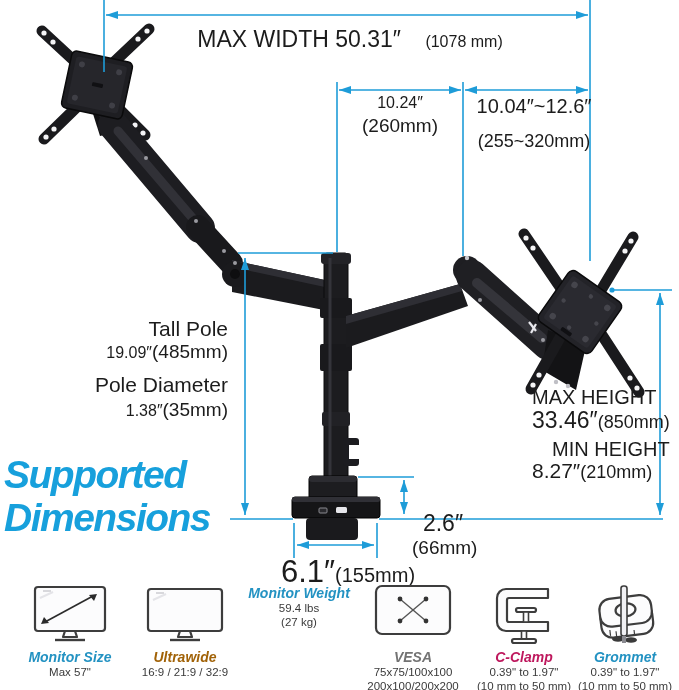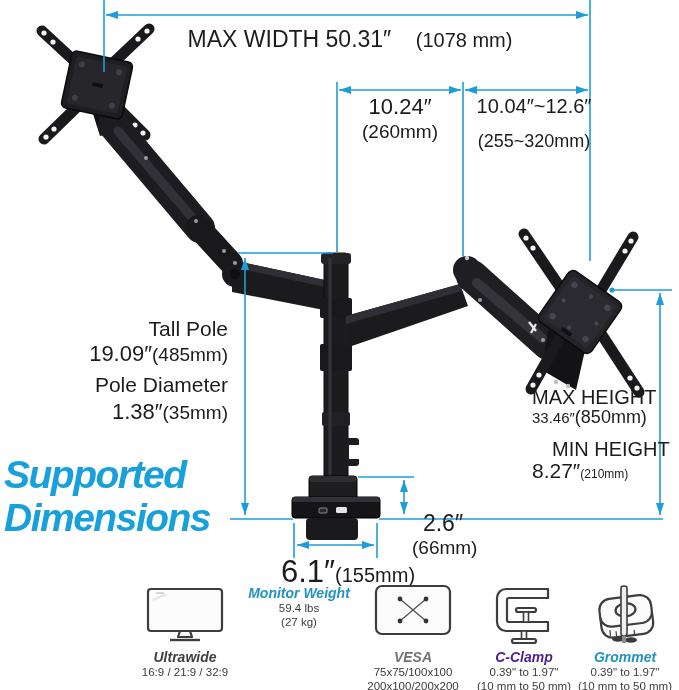--- a/index.html
+++ b/index.html
@@ -1,20 +1,20 @@
 <!DOCTYPE html>
 <html><head>
 <meta charset="utf-8">
 <style>
   html,body{margin:0;padding:0;background:#fff;}
   #stage{position:relative;width:679px;height:690px;background:#ffffff;overflow:hidden;
          font-family:"Liberation Sans",sans-serif;color:#1c1c1c;}
   #art{position:absolute;left:0;top:0;}
   .txt{position:absolute;white-space:nowrap;line-height:1.05;}
-  .imp{font-size:22px;color:#1c1c1c;}
+  .imp{font-size:16px;color:#1c1c1c;}
   .met{font-size:19px;color:#1c1c1c;}
   .ctr{text-align:center;}
   .rgt{text-align:right;}
   .heading{position:absolute;left:4px;top:453px;font-size:39px;line-height:43px;
            font-weight:bold;font-style:italic;letter-spacing:-1.5px;}
   .feat{position:absolute;top:582px;width:120px;text-align:center;}
   .feat .ic{height:64px;display:flex;align-items:flex-end;justify-content:center;}
   .feat .lbl{margin-top:3px;font-size:14px;font-weight:bold;font-style:italic;}
   .feat .sub{font-size:11.5px;line-height:12.5px;color:#3a3a3a;margin-top:1px;}
   .fi{stroke:#3d3d3d;fill:#fcfcfd;stroke-width:2.2;stroke-linejoin:round;}
@@ -185,21 +185,21 @@
       <line x1="245" y1="258" x2="245" y2="515" marker-start="url(#arr)" marker-end="url(#arr)"></line>
       <line x1="660" y1="293" x2="660" y2="515" marker-start="url(#arr)" marker-end="url(#arr)"></line>
       <line x1="404" y1="480" x2="404" y2="514" marker-start="url(#arr)" marker-end="url(#arr)"></line>
       <line x1="297" y1="545" x2="374" y2="545" marker-start="url(#arr)" marker-end="url(#arr)"></line>
       <circle cx="612" cy="290" r="2.6" fill="#1e9cd8" stroke="none"></circle>
     </g>
   </svg>
 
   <div class="txt ctr" style="left:140px;top:27px;width:420px;">
     <span class="imp" style="font-size:23px;">MAX WIDTH 50.31″</span>
-    <span class="met" style="font-size:20px;margin-left:20px;">(1078 mm)</span>
+    <span class="met" style="font-size:16px;margin-left:20px;">(1078 mm)</span>
   </div>
 
   <div class="txt ctr" style="left:337px;top:95px;width:126px;">
     <div class="imp">10.24″</div>
     <div class="met" style="margin-top:4px;">(260mm)</div>
   </div>
 
   <div class="txt ctr" style="left:463px;top:96px;width:142px;">
     <div class="imp" style="font-size:20px;">10.04″~12.6″</div>
     <div class="met" style="font-size:18px;margin-top:15px;">(255~320mm)</div>
@@ -209,53 +209,70 @@
   <div class="txt rgt" style="left:30px;top:342px;width:198px;">
     <span class="imp">19.09″</span><span class="met">(485mm)</span>
   </div>
   <div class="txt rgt" style="left:30px;top:374px;width:198px;font-size:21px;"><span>Pole Diameter</span></div>
   <div class="txt rgt" style="left:30px;top:400px;width:198px;">
     <span class="imp">1.38″</span><span class="met">(35mm)</span>
   </div>
 
   <div class="txt" style="left:532px;top:387px;font-size:20px;"><span>MAX HEIGHT</span></div>
   <div class="txt" style="left:532px;top:408px;">
-    <span class="imp" style="font-size:15px;">33.46″</span><span class="met" style="font-size:18px;">(850mm)</span>
+    <span class="imp" style="font-size:23px;">33.46″</span><span class="met" style="font-size:18px;">(850mm)</span>
   </div>
   <div class="txt" style="left:552px;top:439px;font-size:20px;"><span>MIN HEIGHT</span></div>
   <div class="txt" style="left:532px;top:460px;">
-    <span class="imp" style="font-size:21px;">8.27″</span><span class="met" style="font-size:12px;">(210mm)</span>
+    <span class="imp" style="font-size:21px;">8.27″</span><span class="met" style="font-size:18px;">(210mm)</span>
   </div>
 
   <div class="txt ctr" style="left:412px;top:471px;width:62px;">
     <div class="imp" style="font-size:23px;margin-top:40px;">2.6″</div>
     <div class="met" style="margin-top:3px;">(66mm)</div>
   </div>
 
   <div class="txt ctr" style="left:281px;top:556px;width:115px;">
     <span class="imp" style="font-size:31px;text-align:right;">6.1″</span><span class="met" style="font-size:20px;">(155mm)</span>
   </div>
 
   <div class="heading" style="color:#17a0dc;">
     <div>Supported</div>
     <div>Dimensions</div>
   </div>
 
+  <div class="feat" style="left:10px;">
+    <div class="ic">
+        <svg width="78" height="62" viewBox="0 0 78 62">
+      <rect class="fi" x="4" y="3" width="70" height="44" rx="3"></rect>
+      <line x1="12" y1="7" x2="20" y2="7" stroke="#d8d8dc" stroke-width="2"></line>
+      <line x1="9" y1="14" x2="22" y2="8" stroke="#e4e4e8" stroke-width="2"></line>
+      <line x1="14" y1="38" x2="62" y2="12" stroke="#2b2b2b" stroke-width="1.6"></line>
+      <polygon points="10,40 18,39 13,33" fill="#2b2b2b"></polygon>
+      <polygon points="66,10 58,11 63,17" fill="#2b2b2b"></polygon>
+      <path class="fi" d="M34,47 h10 l2,6 h-14 Z"></path>
+      <line x1="24" y1="56" x2="54" y2="56" stroke="#3d3d3d" stroke-width="2.4"></line>
+    </svg>
+      </div>
+    <div class="lbl" style="color:#2392c2;">Monitor Size</div>
+    <div class="sub">Max 57"</div>
+    <div class="sub"></div>
+  </div>
 
   <div class="feat" style="left:125px;">
     <div class="ic">
         <svg width="80" height="62" viewBox="0 0 80 62">
       <rect class="fi" x="3" y="5" width="74" height="42" rx="3"></rect>
       <line x1="11" y1="9" x2="19" y2="9" stroke="#d8d8dc" stroke-width="2"></line>
       <line x1="8" y1="16" x2="21" y2="10" stroke="#e4e4e8" stroke-width="2"></line>
       <path class="fi" d="M35,47 h10 l2,6 h-14 Z"></path>
       <line x1="25" y1="56" x2="55" y2="56" stroke="#3d3d3d" stroke-width="2.4"></line>
     </svg>
       </div>
-    <div class="lbl" style="color:#404040;">Ultrawide</div>
+    <div class="lbl" style="color:#a16207;">Ultrawide</div>
     <div class="sub">16:9 / 21:9 / 32:9</div>
     <div class="sub"></div>
   </div>
 
   <div class="feat" style="left:239px;">
     <div class="lbl" style="color:#2392c2;">Monitor Weight</div>
     <div class="sub">59.4 lbs</div>
     <div class="sub">(27 kg)</div>
   </div>
 
@@ -281,21 +298,21 @@
   <div class="feat" style="left:464px;">
     <div class="ic">
         <svg width="72" height="62" viewBox="0 0 72 62">
       <path class="fi" d="M60,5 H18 a9,9 0 0 0 -9,9 v24 a9,9 0 0 0 9,9 h42 v-9 H21 a2,2 0 0 1 -2,-2 V16 a2,2 0 0 1 2,-2 h39 Z"></path>
       <rect class="fi" x="28" y="24" width="20" height="4" rx="2" stroke-width="1.6"></rect>
       <rect x="35.5" y="28" width="5" height="10" fill="#fcfcfd" stroke="#3d3d3d" stroke-width="1.6"></rect>
       <rect x="33.5" y="47" width="5" height="8" fill="#fcfcfd" stroke="#3d3d3d" stroke-width="1.6"></rect>
       <rect class="fi" x="24" y="55" width="24" height="4" rx="2" stroke-width="1.6"></rect>
     </svg>
       </div>
-    <div class="lbl" style="color:#4c1d95;">C-Clamp</div>
+    <div class="lbl" style="color:#be185d;">C-Clamp</div>
     <div class="sub">0.39" to 1.97"</div>
     <div class="sub">(10 mm to 50 mm)</div>
   </div>
 
   <div class="feat" style="left:565px;">
     <div class="ic">
         <svg width="76" height="62" viewBox="0 0 76 62">
       <g transform="rotate(-7 38 30)">
         <rect class="fi" x="13" y="22" width="52" height="30" rx="11"></rect>
         <rect class="fi" x="13" y="13" width="52" height="28" rx="11"></rect>

